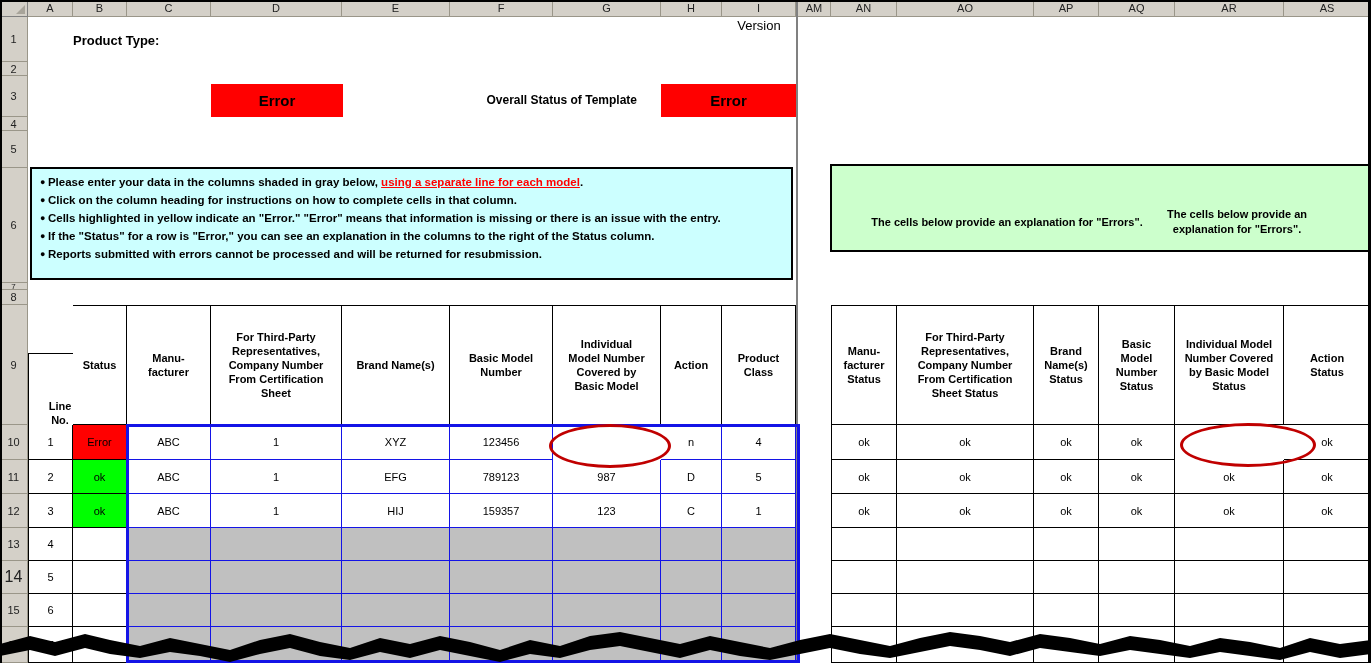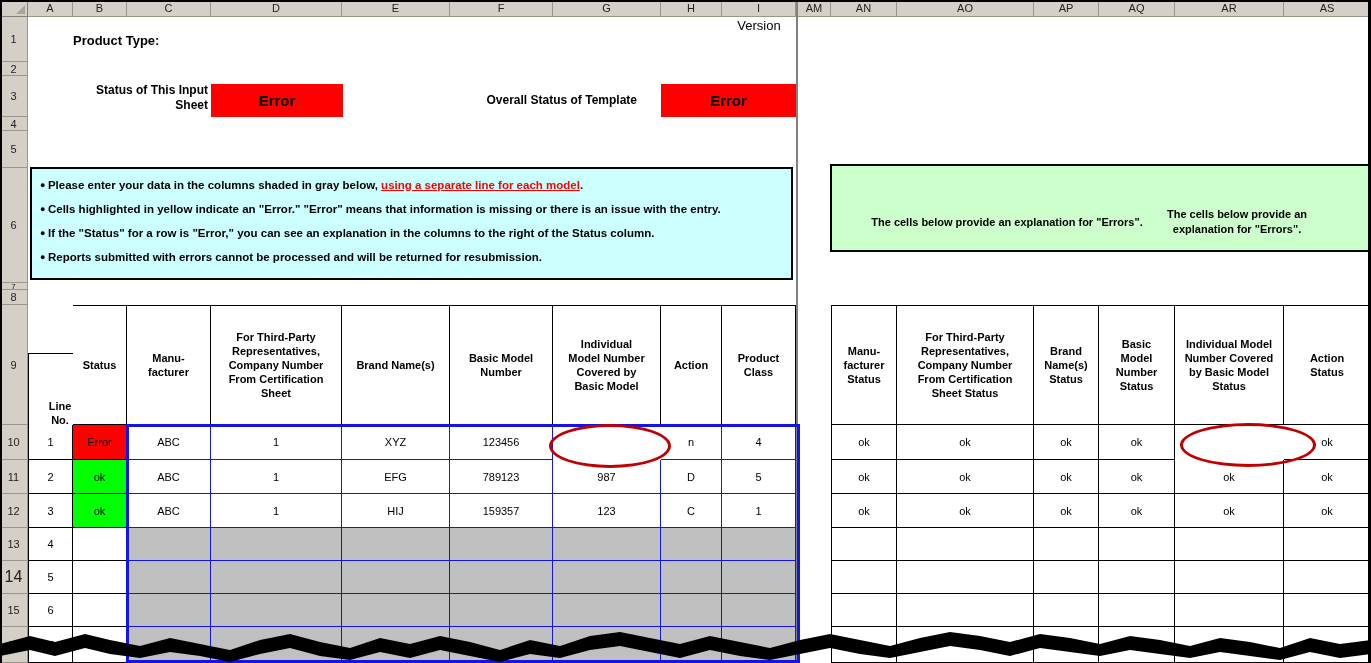--- a/index.html
+++ b/index.html
@@ -28,21 +28,21 @@
   #inputStatusLbl{left:80px;top:83px;width:128px;text-align:right;font-size:12px;font-weight:bold;line-height:15px;}
   #overallLbl{left:437px;top:93px;width:200px;text-align:right;font-size:12px;font-weight:bold;}
   .errbox{position:absolute;background:var(--red);display:flex;align-items:center;justify-content:center;
      font-size:15px;font-weight:bold;z-index:3;}
   #err1{left:211px;top:84px;width:132px;height:33px;}
   #err2{left:661px;top:84px;width:135px;height:33px;}
   #reportTitle{left:28px;top:139px;width:768px;text-align:center;font-size:16.5px;font-weight:bold;z-index:3;}
   
   #instructions{position:absolute;left:30px;top:167px;width:763px;height:113px;box-sizing:border-box;
      background:var(--cyan);border:2px solid #000;padding:4px 8px;z-index:3;
-     font-size:11.5px;font-weight:bold;line-height:24px;}
+     font-size:11.5px;font-weight:bold;line-height:18px;}
   .bullet-line .bl{font-size:9px;vertical-align:1px;}
   .bullet-line .link{color:#FF0000;text-decoration:underline;}
   #explBox{position:absolute;left:830px;top:164px;width:541px;height:88px;box-sizing:border-box;
      background:var(--ltgreen);border:2px solid #000;z-index:3;}
   #expl1{position:absolute;left:10px;top:0;width:330px;height:112px;display:flex;align-items:center;justify-content:center;
      font-size:11px;font-weight:bold;white-space:nowrap;}
   #expl2{position:absolute;left:330px;top:0;width:150px;height:112px;display:flex;align-items:center;justify-content:center;
      text-align:center;font-size:11px;font-weight:bold;line-height:15px;}
   
   .cell{position:absolute;box-sizing:border-box;background:#fff;display:flex;align-items:center;justify-content:center;
@@ -62,27 +62,27 @@
   #torn{position:absolute;left:0;top:628px;width:1371px;height:35px;z-index:9;}
 </style>
 </head>
 <body>
 
 <div id="screen">
   <div id="splitline"></div>
 
   <div class="lbl" id="productType">Product Type:</div>
   <div class="lbl" id="versionLbl">Version</div>
-  <div class="lbl" id="inputStatusLbl">Status of This Input Sheet</div>
   <div class="errbox" id="err1">Error</div>
   <div class="lbl" id="overallLbl">Overall Status of Template</div>
   <div class="errbox" id="err2">Error</div>
 
   <div id="instructions">
       <div class="bullet-line"><span class="bl">● </span><span>Please enter your data in the columns shaded in gray below, </span><span class="link">using a separate line for each model</span><span>.</span></div>
+      <div class="bullet-line"><span class="bl">● </span><span>Click on the column heading for instructions on how to complete cells in that column.</span></div>
       <div class="bullet-line"><span class="bl">● </span><span>Cells highlighted in yellow indicate an "Error."  "Error" means that information is missing or there is an issue with the entry.</span></div>
       <div class="bullet-line"><span class="bl">● </span><span>If the "Status" for a row is "Error," you can see an explanation in the columns to the right of the Status column.</span></div>
       <div class="bullet-line"><span class="bl">● </span><span>Reports submitted with errors cannot be processed and will be returned for resubmission.</span></div>
     </div>
   <div id="explBox">
     <div id="expl1">The cells below provide an explanation for "Errors".</div>
     <div id="expl2">The cells below provide an explanation for "Errors".</div>
   </div>
 
   <div id="tableL">

